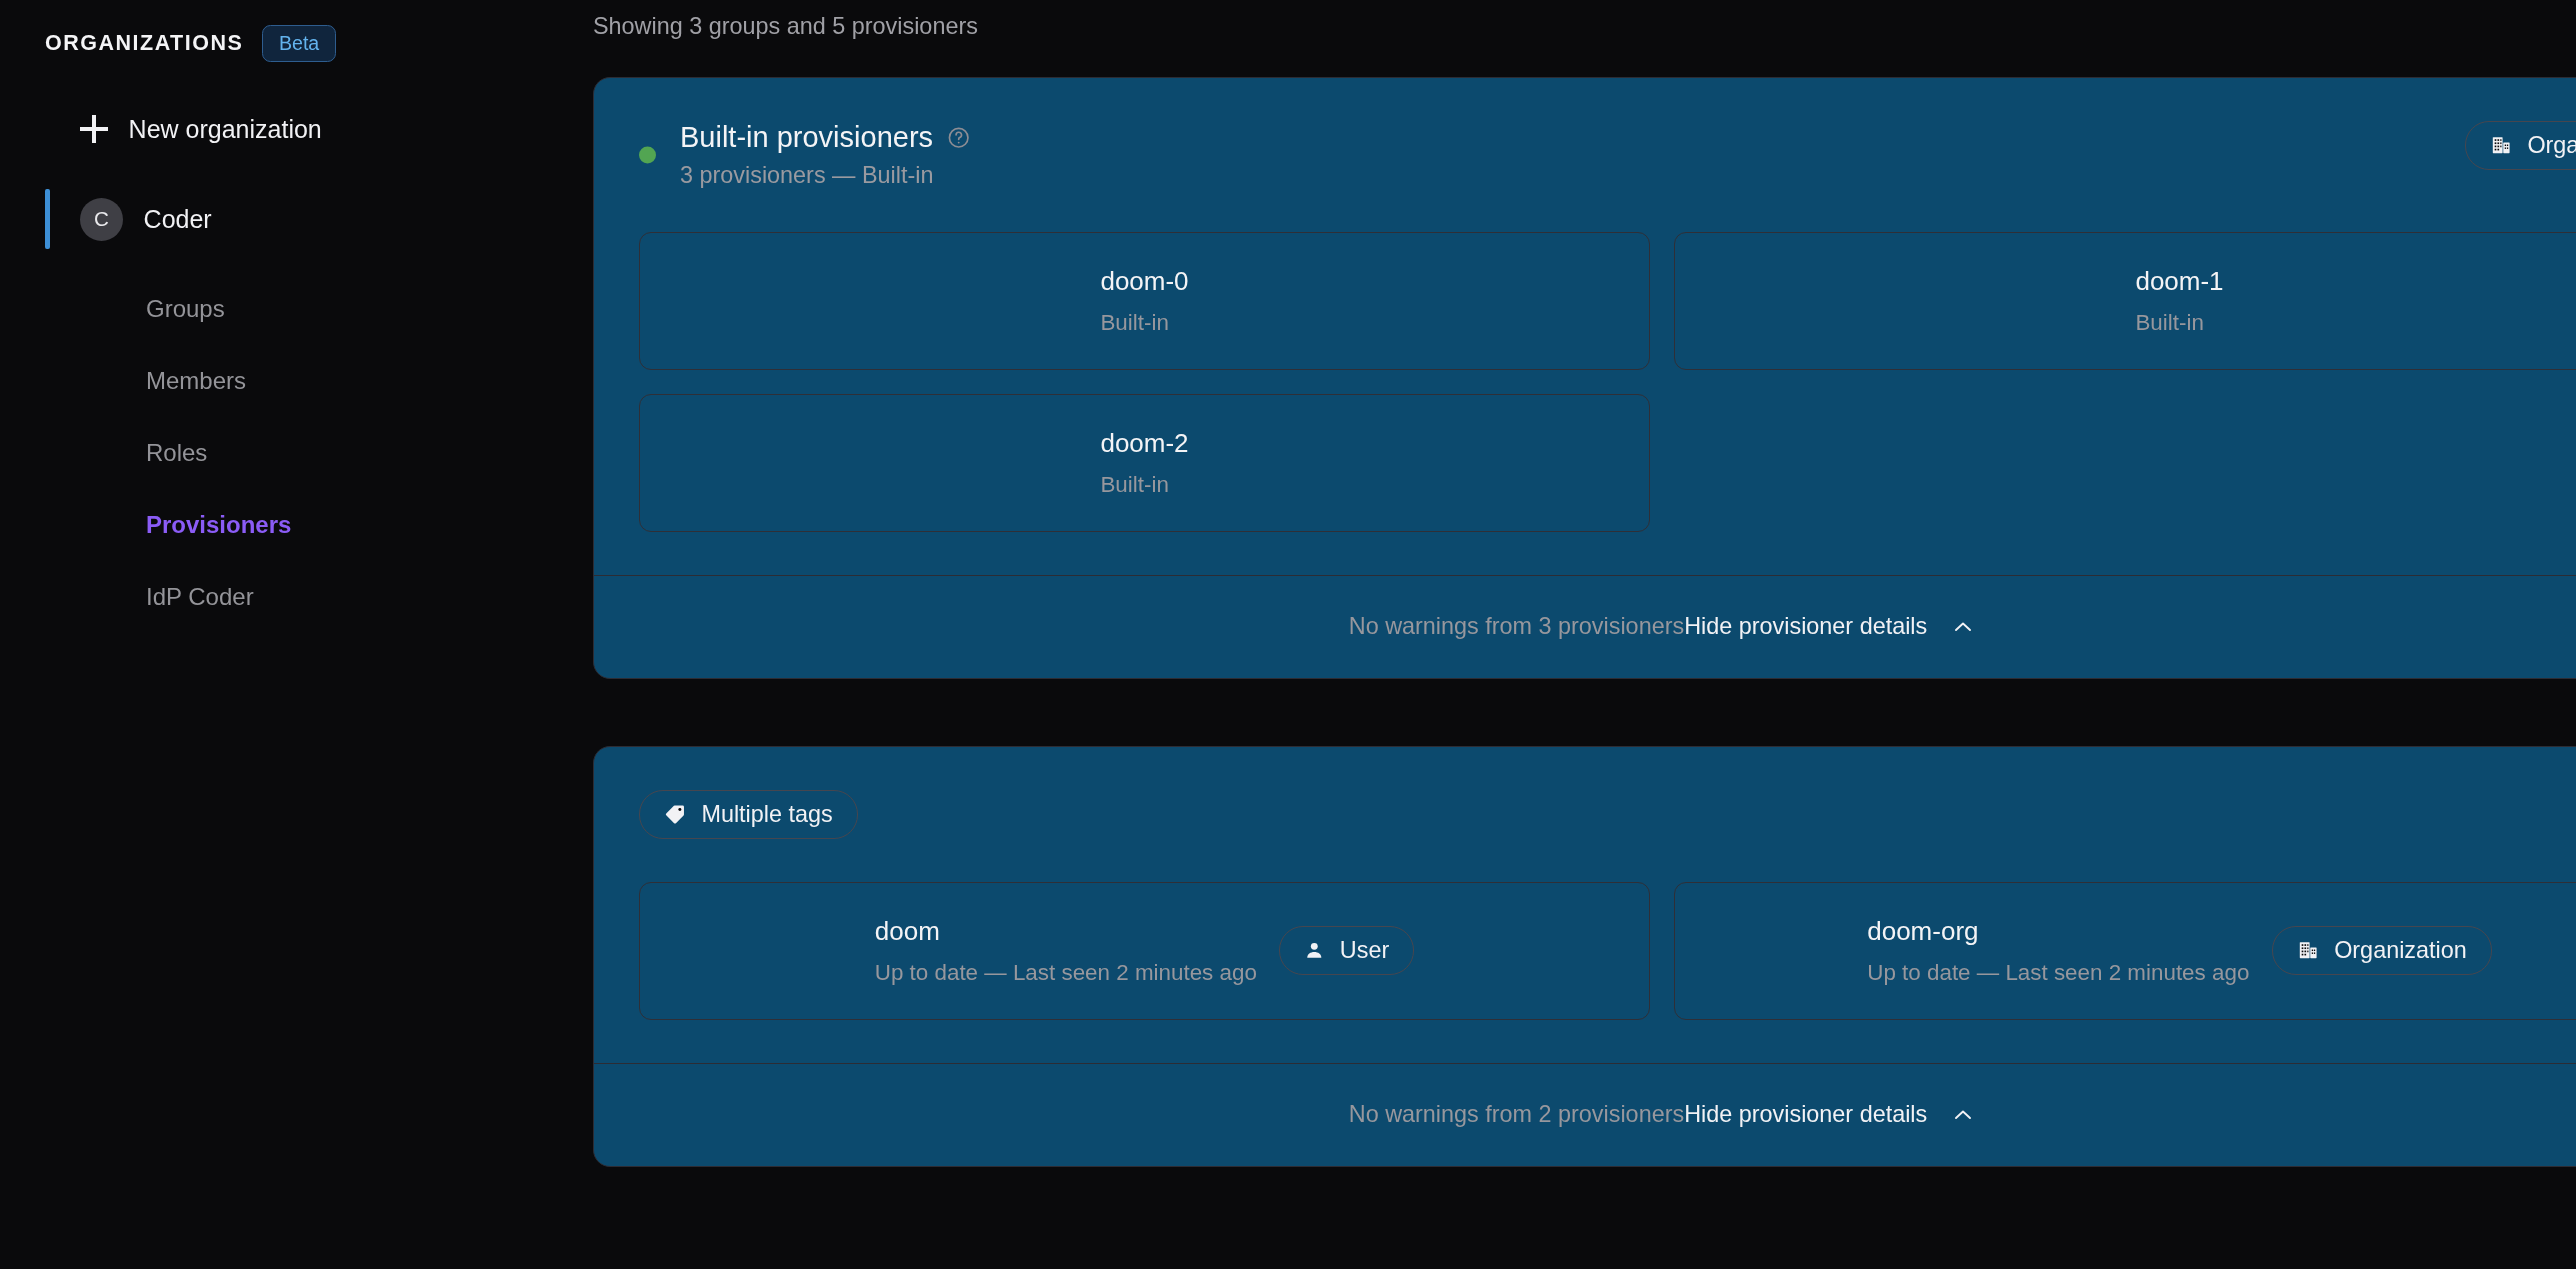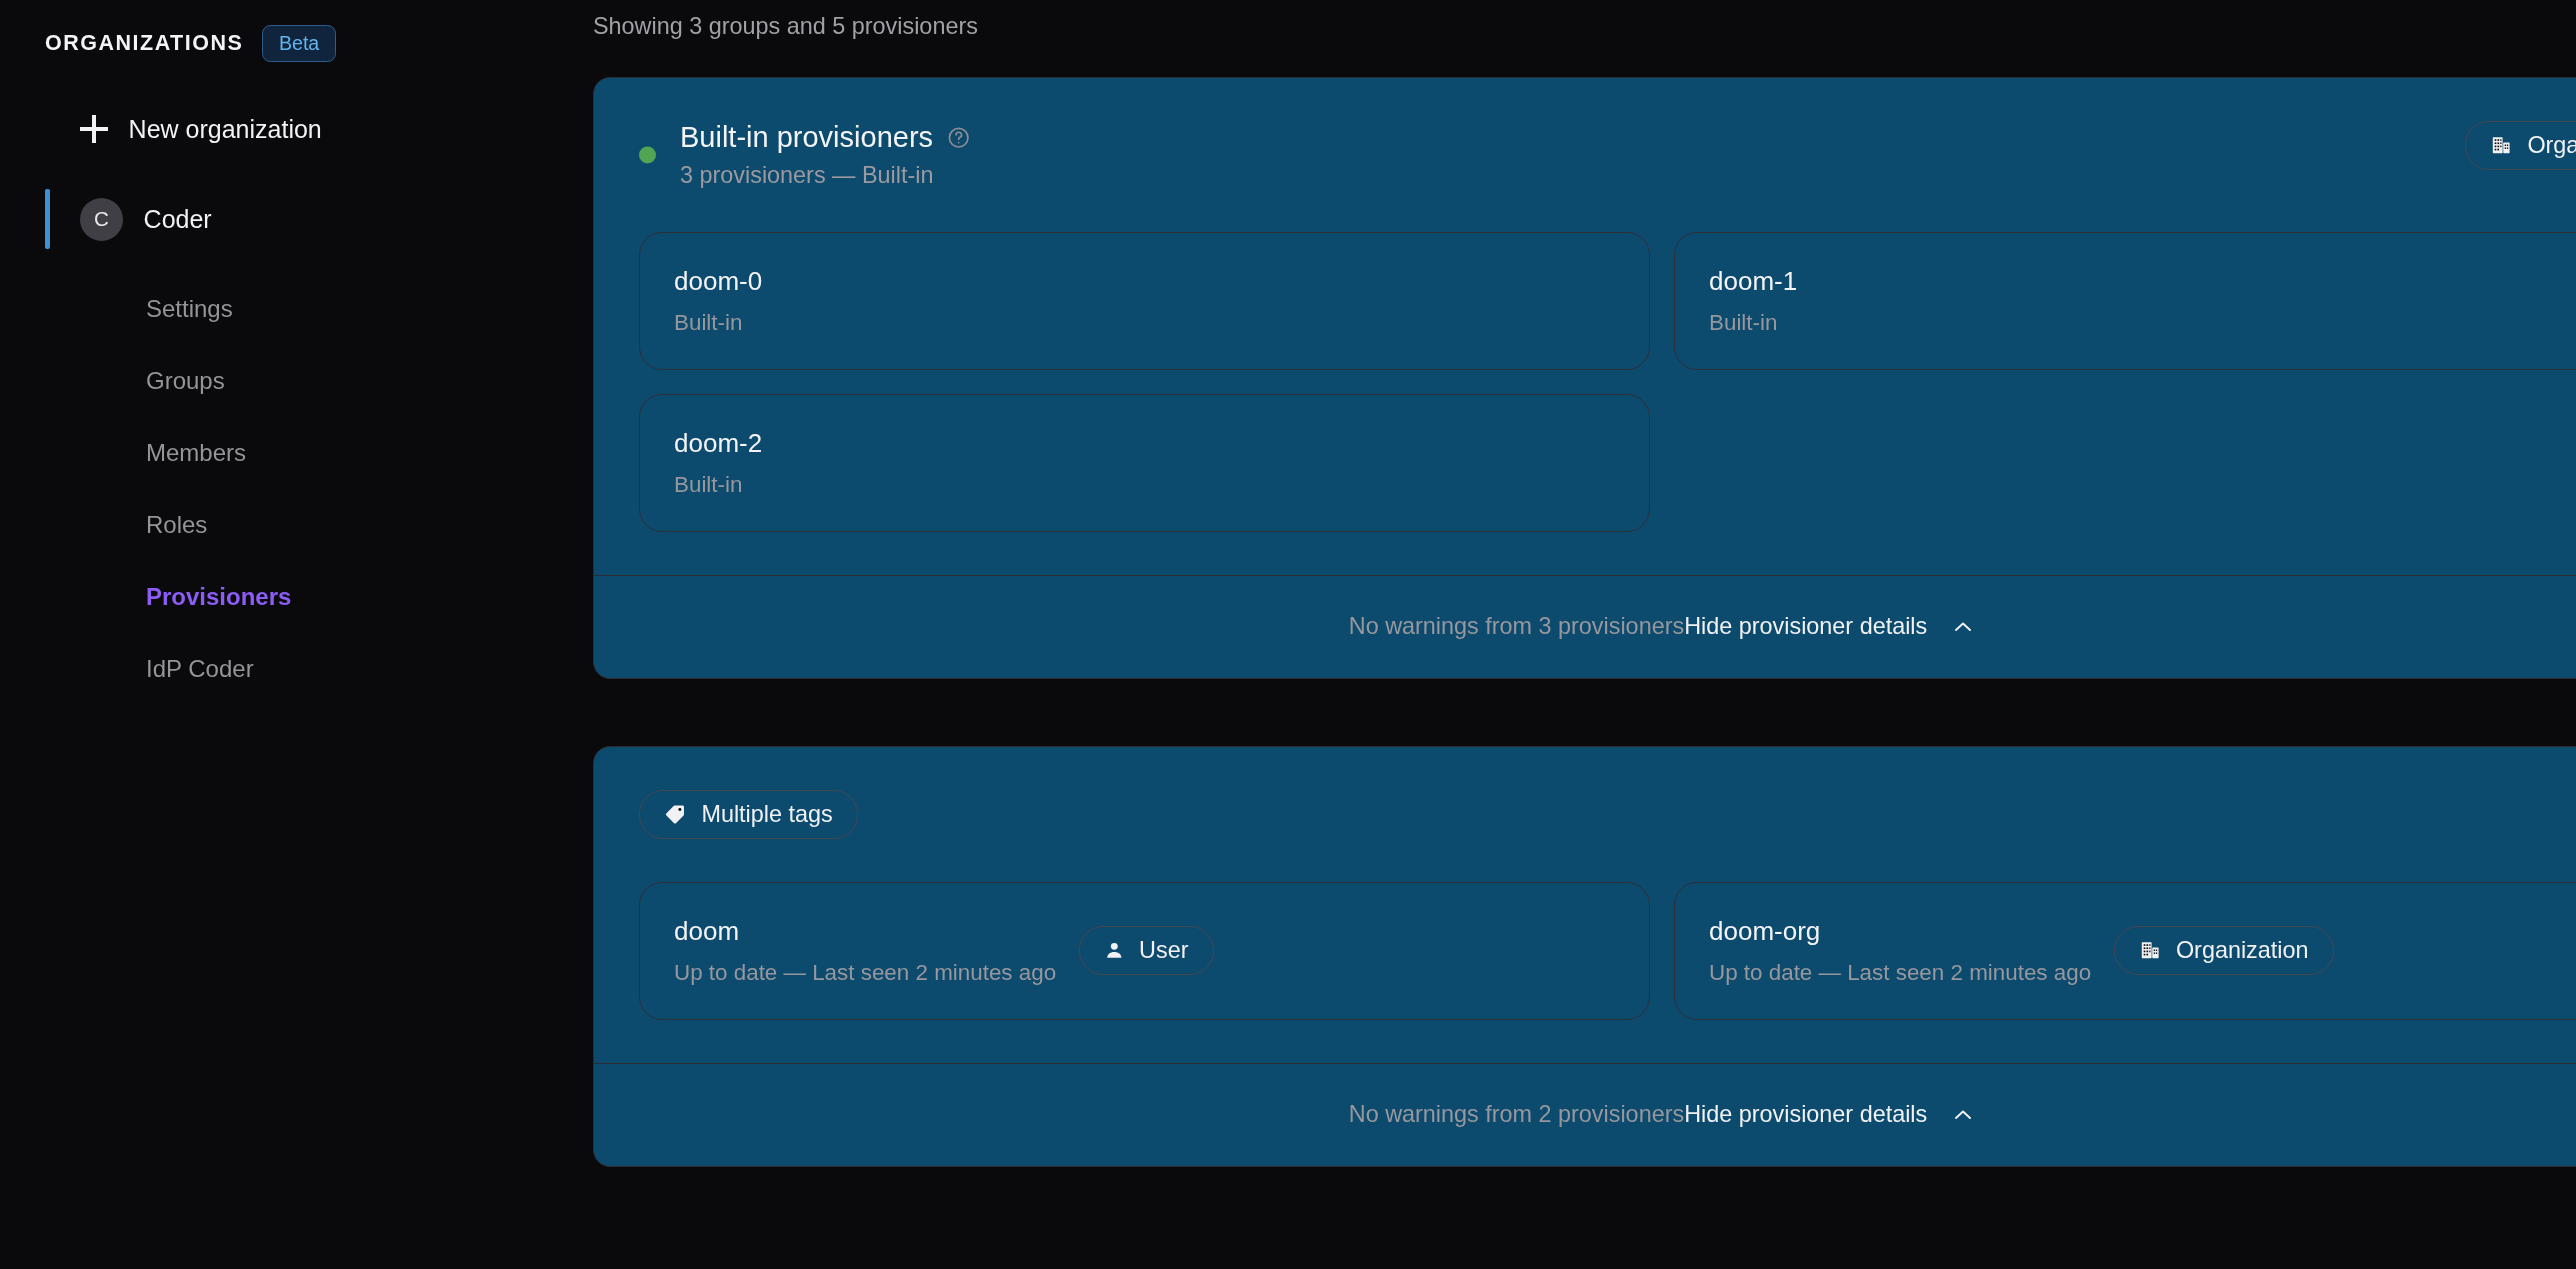--- a/index.html
+++ b/index.html
@@ -211,26 +211,26 @@
   .pill svg { display: block; }
 
   .prov-grid {
     display: grid;
     grid-template-columns: 1fr 1fr;
     gap: 24px;
   }
 
   .prov-card {
     border: 1.5px solid #2f2f37;
-    border-radius: 23px;
+    border-radius: 12px;
     padding: 20px 34px;
     min-height: 138px;
     display: flex;
     align-items: center;
-    justify-content: flex-start;
+    justify-content: center;
     gap: 22.4px;
   }
   .prov-card-info { display: flex; flex-direction: column; gap: 13px; min-width: 0; }
   .prov-name {
     font-size: 26px;
     color: #f4f4f6;
   }
   .prov-meta {
     font-size: 22.4px;
     color: #97979d;
@@ -283,23 +283,20 @@
       <span class="new-org-label">New organization</span>
     </div>
 
     <div class="org-entry">
       <span class="active-bar"></span>
       <span class="org-avatar">C</span>
       <span class="org-name">Coder</span>
     </div>
 
     <nav class="subnav">
-      <div class="subnav-item">
-          <span>Settings</span>
-        </div>
       <div class="subnav-item">
           <span>Groups</span>
         </div>
       <div class="subnav-item">
           <span>Members</span>
         </div>
       <div class="subnav-item">
           <span>Roles</span>
         </div>
       <div class="subnav-item active">

